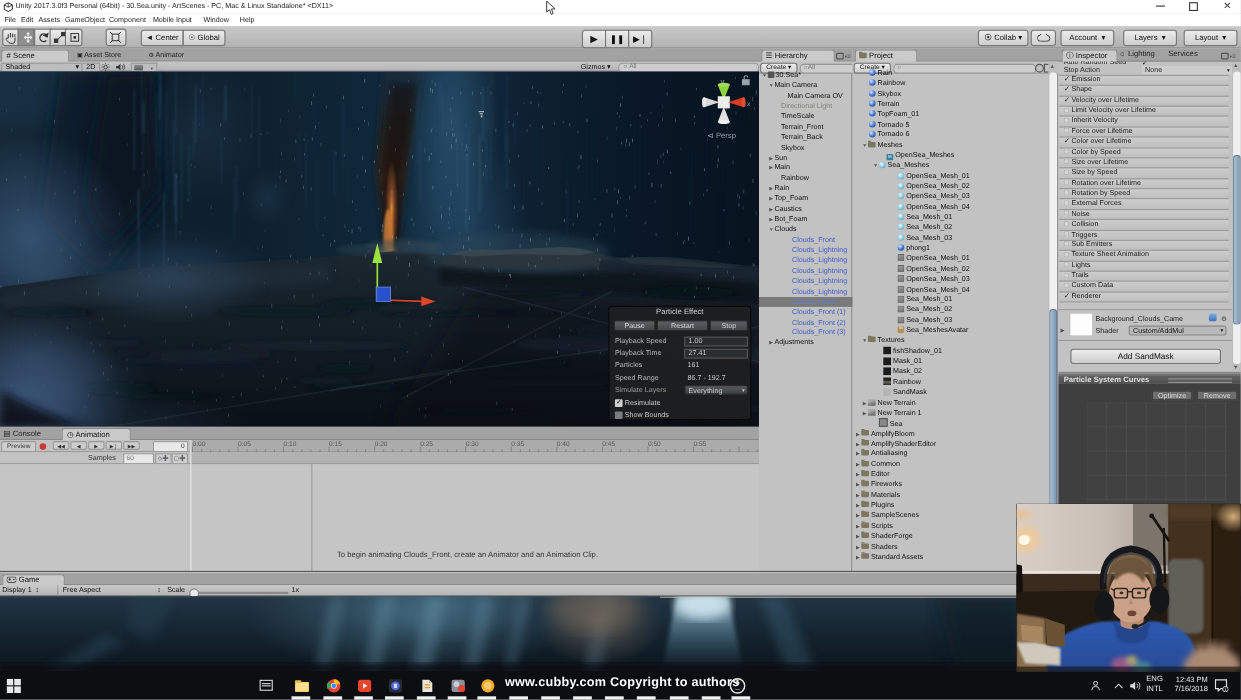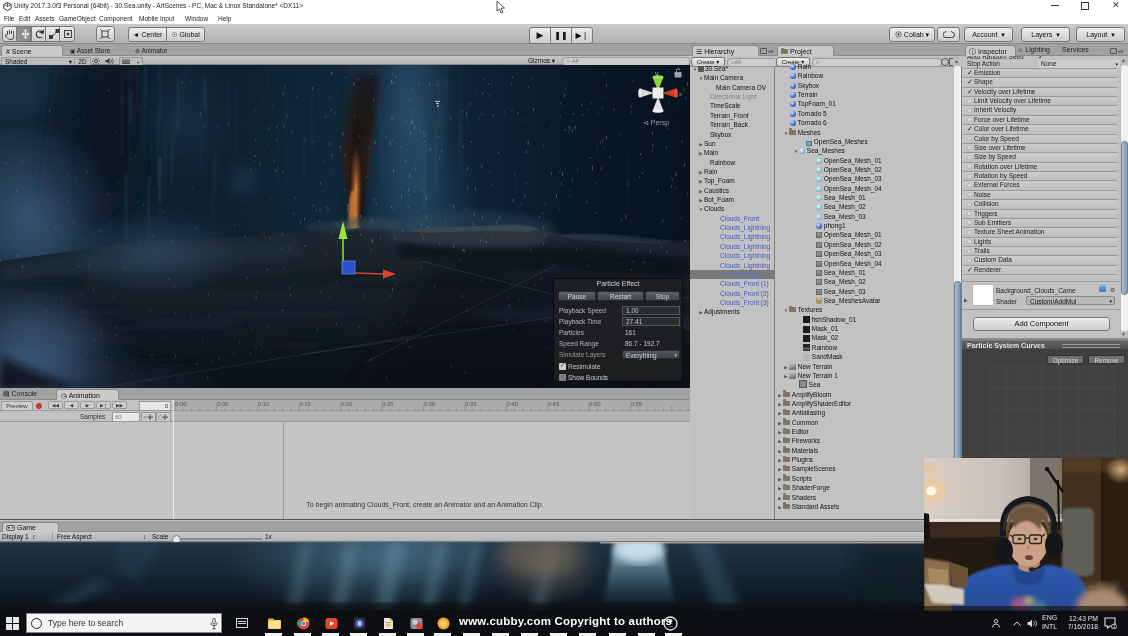--- a/index.html
+++ b/index.html
@@ -1148,21 +1148,21 @@
 <div class="a" style="left:1px;top:218.1px;width:154px;height:2px;background:linear-gradient(#cccccc,#bfbfbf);border-top:1px solid #9a9a9a;"></div>
 <div class="a" style="left:0;top:225px;width:158px;height:1px;background:#9a9a9a;"></div>
 <div class="a" style="left:11px;top:229px;width:20px;height:20px;background:#fdfdfd;box-shadow:0 0 0 0.5px #aaa;"></div>
 <div class="a" style="left:34px;top:231px;font-size:6.5px;color:#222;white-space:nowrap;">Background_Clouds_Came</div>
 <div class="a" style="left:137px;top:229px;width:7px;height:7px;background:linear-gradient(#7ab0e0,#3a70b8);border-radius:1.5px;"></div>
 <div class="a" style="left:148px;top:230px;font-size:6px;color:#444;">⚙</div>
 <div class="a" style="left:2px;top:241px;font-size:5px;color:#555;">▶</div>
 <div class="a" style="left:34px;top:242px;font-size:6.5px;color:#222;">Shader</div>
 <div class="a" style="left:64px;top:240px;width:89px;height:9px;background:#b8b8b8;border:0.5px solid #888;border-radius:2px;font-size:6.5px;line-height:9px;color:#111;padding-left:3px;box-sizing:border-box;">Custom/AddMul<span style="float:right;margin-right:2px;font-size:5px;">▾</span></div>
 <div class="a" style="left:0;top:253px;width:158px;height:1px;background:#9a9a9a;"></div>
-<div class="a btn" style="left:11px;top:261px;width:135px;height:12px;line-height:12px;border-radius:3px;font-size:7.5px;">Add Component</div>
+<div class="a btn" style="left:11px;top:261px;width:135px;height:12px;line-height:12px;border-radius:3px;font-size:7.5px;">Add SandMask</div>
 <div class="a" style="left:158px;top:0;width:8px;height:282px;background:#bdbdbd;"></div>
 <div class="a" style="left:159px;top:1px;font-size:5px;color:#555;">▲</div>
 <div class="a" style="left:158.5px;top:9px;width:7px;height:266px;background:#f0f0f0;border-radius:3px;"></div>
 <div class="a" style="left:158.5px;top:85px;width:7px;height:154px;background:linear-gradient(90deg,#a8bfd4,#7e99b4);border:0.5px solid #6a7f95;border-radius:3px;box-sizing:border-box;"></div>
 <div class="a" style="left:159px;top:275px;font-size:5px;color:#555;">▼</div>
 <div class="a" style="left:0;top:282px;width:166px;height:2px;background:#8a8a8a;"></div>
 <div class="a" style="left:0;top:284px;width:166px;height:9px;background:linear-gradient(#636363,#4e4e4e);border-top:1px solid #777;box-sizing:border-box;font-size:7px;line-height:9px;color:#e0e0e0;padding-left:5px;font-weight:bold;">Particle System Curves<span style="position:absolute;left:100px;top:3px;width:58px;height:1px;background:#9a9a9a;"></span><span style="position:absolute;left:100px;top:5.5px;width:58px;height:1px;background:#9a9a9a;"></span></div>
 <div class="a" style="left:0;top:293px;width:166px;height:170px;background:#3f3f3f;"></div>
 <div class="a" style="left:85px;top:299px;width:37px;height:9px;background:#6e6e6e;border:0.5px solid #333;font-size:6.5px;line-height:9px;text-align:center;color:#ddd;box-sizing:border-box;">Optimize</div>
 <div class="a" style="left:126px;top:299px;width:37px;height:9px;background:#6e6e6e;border:0.5px solid #333;font-size:6.5px;line-height:9px;text-align:center;color:#ddd;box-sizing:border-box;">Remove</div>
@@ -1261,28 +1261,20 @@
 
 <div class="a" id="taskbar" style="left:0;top:610px;width:1128px;height:26px;background:#0d0e12;">
 <svg class="a" style="left:6px;top:7px;" width="13" height="13" viewBox="0 0 13 13">
       <g fill="#e8e8e8">
         <rect x="0" y="0" width="6" height="6"></rect>
         <rect x="7" y="0" width="6" height="6"></rect>
         <rect x="0" y="7" width="6" height="6"></rect>
         <rect x="7" y="7" width="6" height="6"></rect>
       </g>
     </svg>
-<div class="a" style="left:26px;top:3px;width:196px;height:20px;background:#f4f4f4;border:1px solid #888;box-sizing:border-box;">
-<div class="a" style="left:4px;top:3.5px;width:11px;height:11px;border:1.4px solid #222;border-radius:50%;box-sizing:border-box;"></div>
-<div class="a" style="left:21px;top:4px;font-size:8.5px;color:#333;">Type here to search</div>
-<svg class="a" style="left:183px;top:4px;" width="8" height="12" viewBox="0 0 8 12">
-        <rect x="2.7" y="0.5" width="2.6" height="5.5" rx="1.3" fill="none" stroke="#444" stroke-width="0.9"></rect>
-        <path d="M0.8 4.5 a3.2 3.2 0 0 0 6.4 0 M4 8 v2.5 M2.2 10.8 h3.6" stroke="#444" stroke-width="0.9" fill="none"></path>
-      </svg>
-</div>
 <div class="a" style="left:236px;top:8px;width:12px;height:10px;border:0.9px solid #d8d8d8;box-sizing:border-box;">
       <div style="margin:1.5px 1.2px;height:0.9px;background:#d8d8d8"></div>
       <div style="margin:1.5px 1.2px;height:0.9px;background:#d8d8d8"></div>
     </div>
 <svg class="a" style="left:268px;top:617px;margin-top:-610px;" width="13" height="13" viewBox="0 0 13 13">
       <rect x="0" y="3" width="13" height="9" rx="1" fill="#f7cf6a"></rect>
       <rect x="0" y="1.5" width="6" height="4" rx="1" fill="#e8b84e"></rect>
       <rect x="1" y="4" width="11" height="7" rx="0.5" fill="#fadf90"></rect>
     </svg>
 <svg class="a" style="left:297px;top:617px;margin-top:-610px;" width="13" height="13" viewBox="0 0 13 13">

